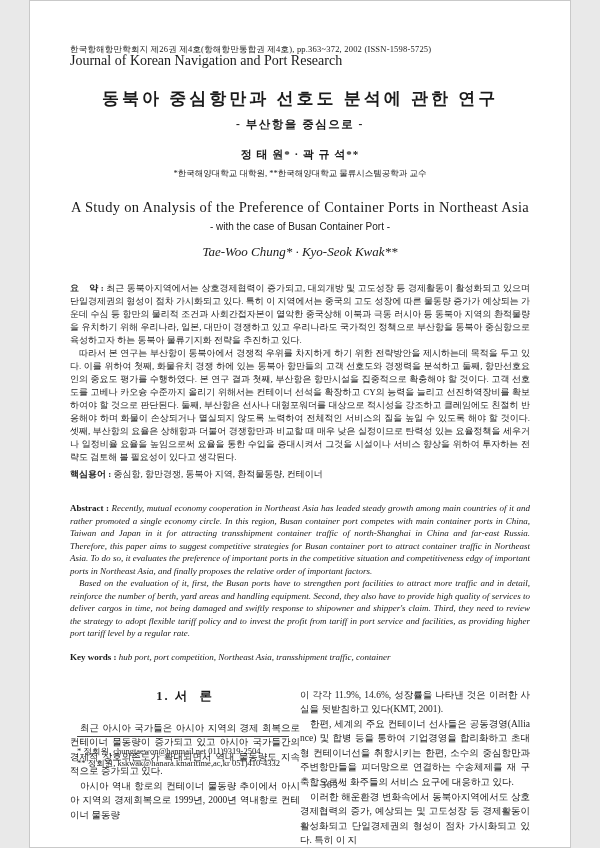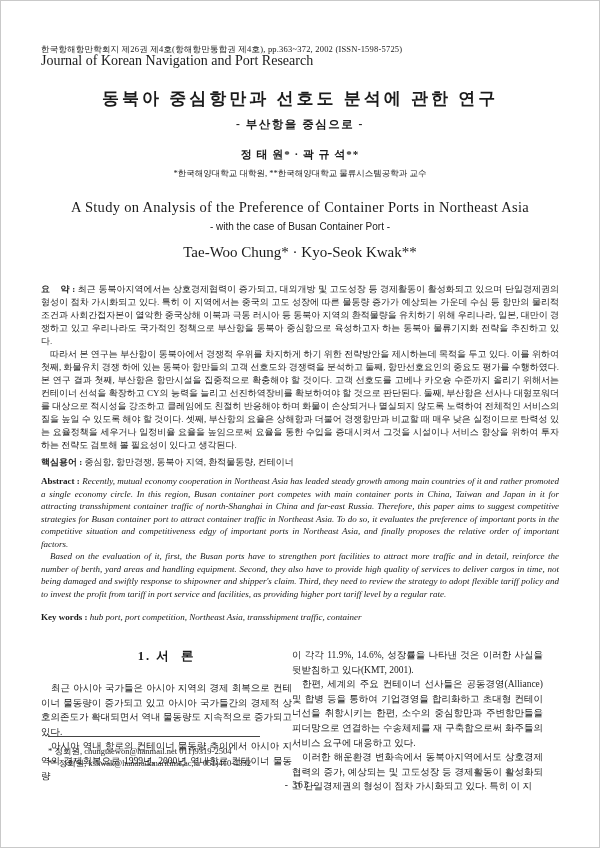--- a/index.html
+++ b/index.html
@@ -1,42 +1,42 @@
 <!DOCTYPE html>
 <html><head>
 <meta charset="utf-8">
 <style>
   * { margin:0; padding:0; box-sizing:border-box; }
   html,body { background:#e9e9e9; }
   body { font-family:"Liberation Serif","DejaVu Serif",serif; color:#1a1a1a; }
   .page {
-    position:relative; width:600px; height:848px; margin:0 auto;
+    position:relative; width:542px; height:848px; margin:0 auto;
     background:#ffffff; border:1px solid #c9c9c9;
     padding:43px 40px 0 40px; overflow:hidden;
   }
   
   .journal-header { line-height:11px; }
   .journal-kr { font-size:8.5px; letter-spacing:0.2px; }
   .journal-en { font-size:14px; }
   
   .title-kr { margin-top:21px; text-align:center; font-size:17px; font-weight:bold; letter-spacing:3px; }
   .subtitle-kr { margin-top:7px; text-align:center; font-size:11.5px; font-weight:bold; letter-spacing:1.5px; }
   .authors-kr { margin-top:15px; text-align:center; font-size:11px; font-weight:bold; letter-spacing:1px; }
   .affil-kr { margin-top:6px; text-align:center; font-size:8.5px; }
   
   .title-en { margin-top:19px; text-align:center; font-size:14.5px; letter-spacing:0.3px; }
   .subtitle-en { margin-top:5px; text-align:center; font-size:10px; font-family:"Liberation Sans","DejaVu Sans",sans-serif; }
-  .authors-en { margin-top:12px; text-align:center; font-size:15px; }
+  .authors-en { margin-top:12px; text-align:center; font-size:13px; font-style:italic; }
   .affil-en { margin-top:6px; text-align:center; font-size:8.5px; font-style:italic; line-height:11px; }
   
   .abstract-kr { margin-top:22px; font-size:9px; line-height:13px; text-align:justify; word-break:break-all; }
   .abstract-kr .para2 { text-indent:9px; }
   .label-bold { font-weight:bold; font-style:normal; }
   .keywords-kr { margin-top:4px; font-size:9px; }
-  .abstract-en { margin-top:6px; font-size:9px; line-height:12.5px; text-align:justify; font-style:italic; }
+  .abstract-en { margin-top:21px; font-size:9px; line-height:12.5px; text-align:justify; font-style:italic; }
   .abstract-en .para2 { text-indent:9px; }
   .keywords-en { margin-top:12px; font-size:9px; font-style:italic; }
   
   .columns { margin-top:26px; display:flex; }
   .col { width:251px; }
   .section-heading { text-align:center; font-size:12.5px; font-weight:bold; letter-spacing:2px; margin-bottom:16px; }
   .body-para { font-size:9.5px; line-height:14.6px; text-align:justify; word-break:break-all; text-indent:10px; }
   .body-para.no-indent { text-indent:0; }
   
   .footnote { position:absolute; left:47px; top:735px; width:250px; }

